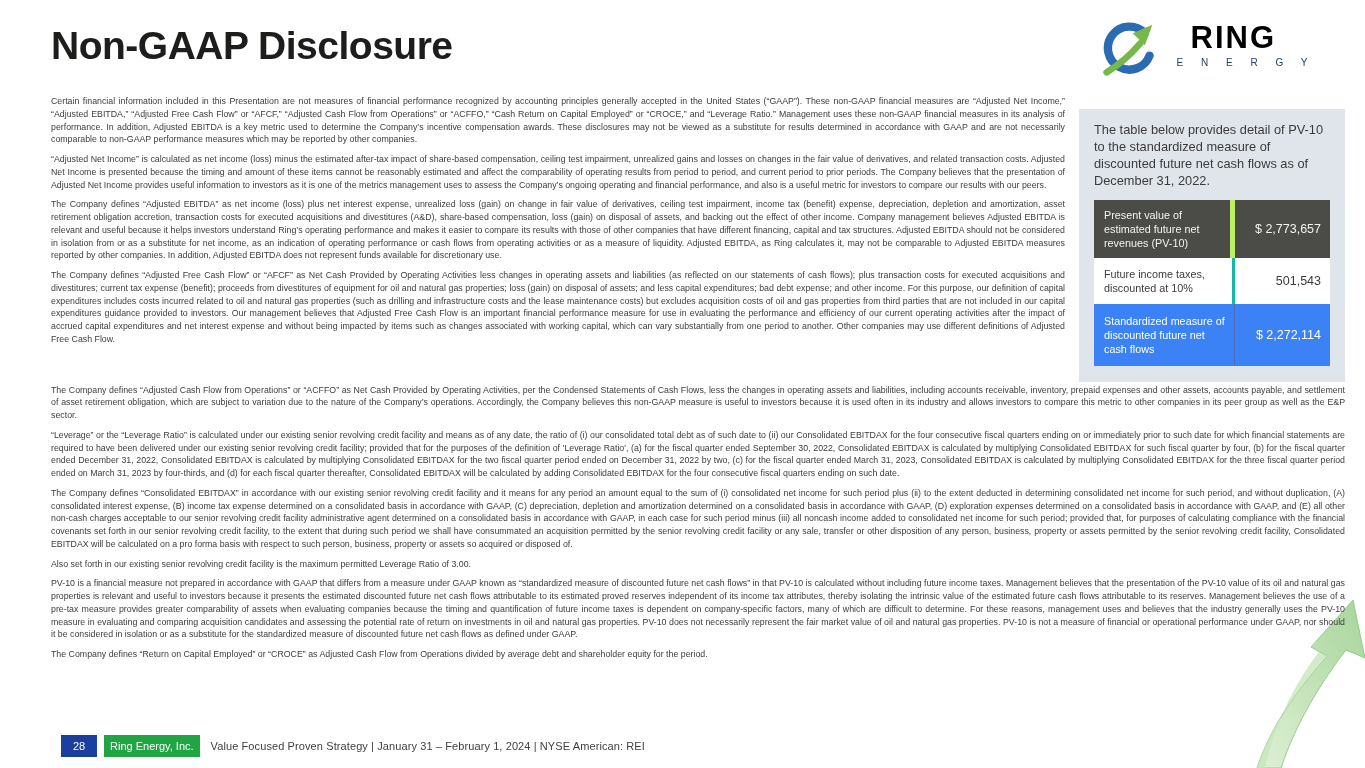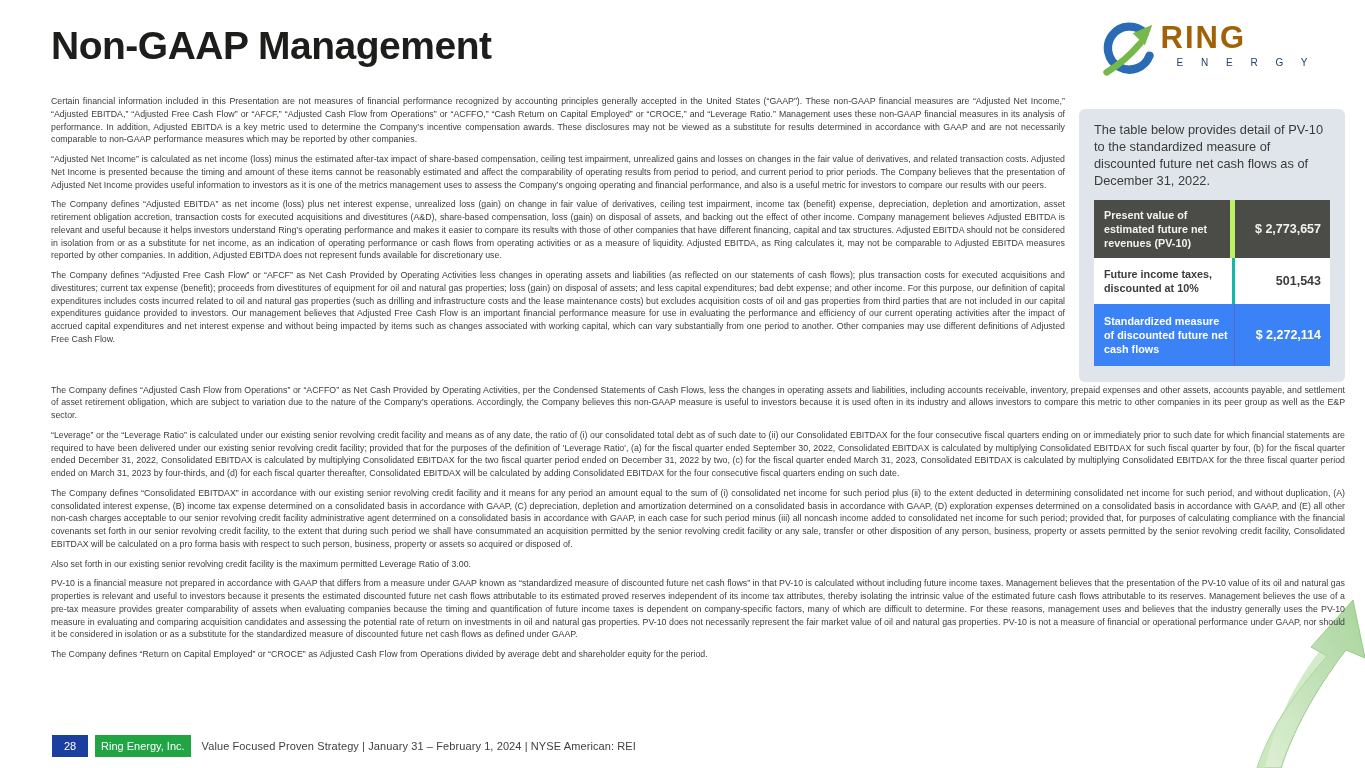--- a/index.html
+++ b/index.html
@@ -18,61 +18,60 @@
   .topbar{display:flex;justify-content:space-between;align-items:flex-start;}
   h1.title{
     margin:26px 0 0 0;
     font-size:39px;line-height:1.05;
     font-weight:bold;letter-spacing:-0.5px;
     color:#1d1d1b;
   }
   .logo{display:flex;align-items:flex-start;margin-top:22px;margin-right:30px;}
   .logo-mark{margin-right:4px;}
   .logo-text{display:flex;flex-direction:column;line-height:1;}
-  .logo-name{font-size:31px;font-weight:bold;color:#a16207;letter-spacing:2px;}
+  .logo-name{font-size:31px;font-weight:bold;color:#000000;letter-spacing:2px;margin-left:30px;}
   .logo-sub{font-size:10px;color:#24426e;letter-spacing:7.5px;margin-top:5px;margin-left:16px;}
   .cols{display:flex;margin-top:17px;}
   .left-col{flex:1;min-width:0;}
   p.body{
     margin:0 0 7px 0;
     font-size:8.8px;line-height:1.45;
     text-align:justify;
     color:#3c3c3c;
   }
   .bottom-col{margin-top:2px;}
   .sidebar{
     flex-shrink:0;width:236px;
     margin-left:14px;margin-top:14px;
     background:#e0e5eb;
     padding:13px 15px 16px 15px;
     height:fit-content;
-    border-radius:6px;
   }
   .sidebar-intro{
     margin:0;font-size:12.8px;line-height:1.32;color:#3b3b3b;
   }
   .pv10-table{margin-top:10px;}
-  .trow{display:flex;align-items:center;font-weight:bold;}
+  .trow{display:flex;align-items:center;}
   .trow .label{
     flex:1;padding:8px 6px 8px 10px;
     font-size:10.8px;line-height:1.3;
   }
   .trow .value{
     width:86px;flex-shrink:0;align-self:stretch;
     display:flex;align-items:center;justify-content:flex-end;
     padding-right:9px;font-size:12.5px;
   }
   .trow.dark{background:#4b4b48;color:#f2f2f0;min-height:58px;}
   .trow.dark .value{border-left:5px solid #bef264;}
   .trow.light{background:#ffffff;color:#3c3c3c;min-height:46px;}
   .trow.light .value{border-left:3px solid #14b8a6;}
   .trow.blue{background:#3b82f6;color:#ffffff;min-height:62px;}
   .trow.blue .value{border-left:1px solid #4e6cc0;}
   .footer{
-    position:absolute;left:52px;bottom:11px;z-index:2;
+    position:absolute;left:61px;bottom:11px;z-index:2;
     display:flex;align-items:center;gap:7px;
     font-size:11px;color:#3f3f3f;
   }
   .badge{
     display:flex;align-items:center;justify-content:center;
     height:22px;color:#ffffff;font-size:11px;
   }
   .badge.page{background:#1b3f9e;width:36px;}
   .badge.company{background:#21a444;padding:0 6px;}
   .tagline{margin-left:4px;letter-spacing:0.1px;}
@@ -89,21 +88,21 @@
         <stop offset="1" stop-color="#9fd092"></stop>
       </linearGradient>
     </defs>
     <path d="M34,176 C50,128 80,92 104,64 L88,55 L130,8 L142,66 L123,58 C100,88 74,128 58,176 Z" fill="url(#arrGrad)" opacity="0.9" stroke="#8cc47e" stroke-width="1"></path>
     <path d="M34,176 C50,128 80,92 104,64 L96,60 C74,88 52,130 42,176 Z" fill="#c7e6ba" opacity="0.8"></path>
   </svg>
 
   <div class="content">
 
     <div class="topbar">
-      <h1 class="title">Non-GAAP Management</h1>
+      <h1 class="title">Non-GAAP Disclosure</h1>
 
       <div class="logo">
         <svg class="logo-mark" width="56" height="56" viewBox="0 0 60 60">
           <path d="M47,12 A23,23 0 1 0 52,36" fill="none" stroke="#2a6bb4" stroke-width="9" stroke-linecap="round"></path>
           <path d="M6,54 Q26,42 42,23" fill="none" stroke="#76b94a" stroke-width="7" stroke-linecap="round"></path>
           <polygon points="34,12 55,3 47,25" fill="#76b94a"></polygon>
         </svg>
         <div class="logo-text">
           <span class="logo-name">RING</span>
           <span class="logo-sub">E N E R G Y</span>

